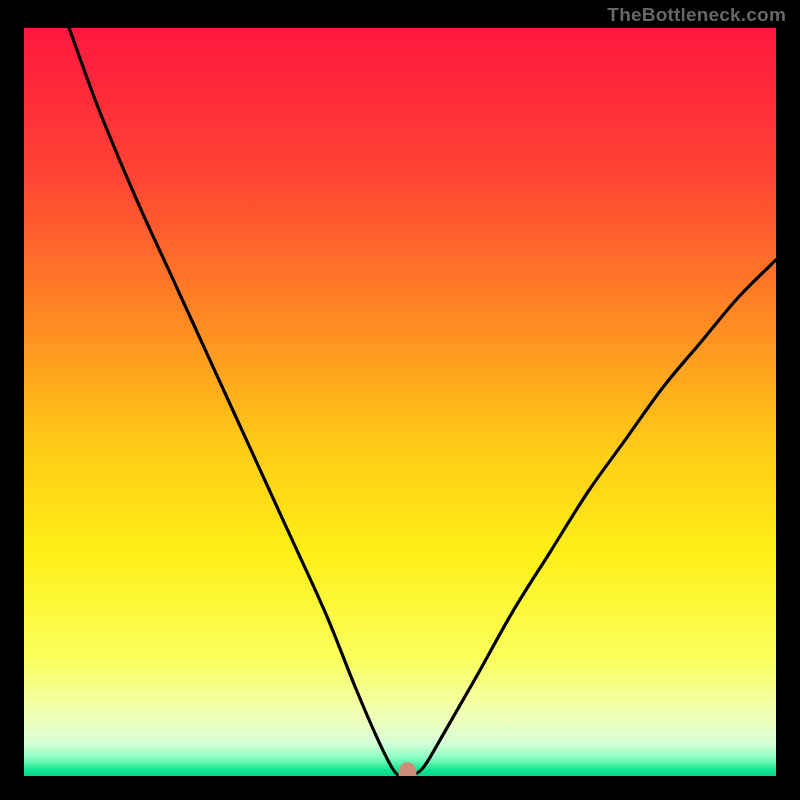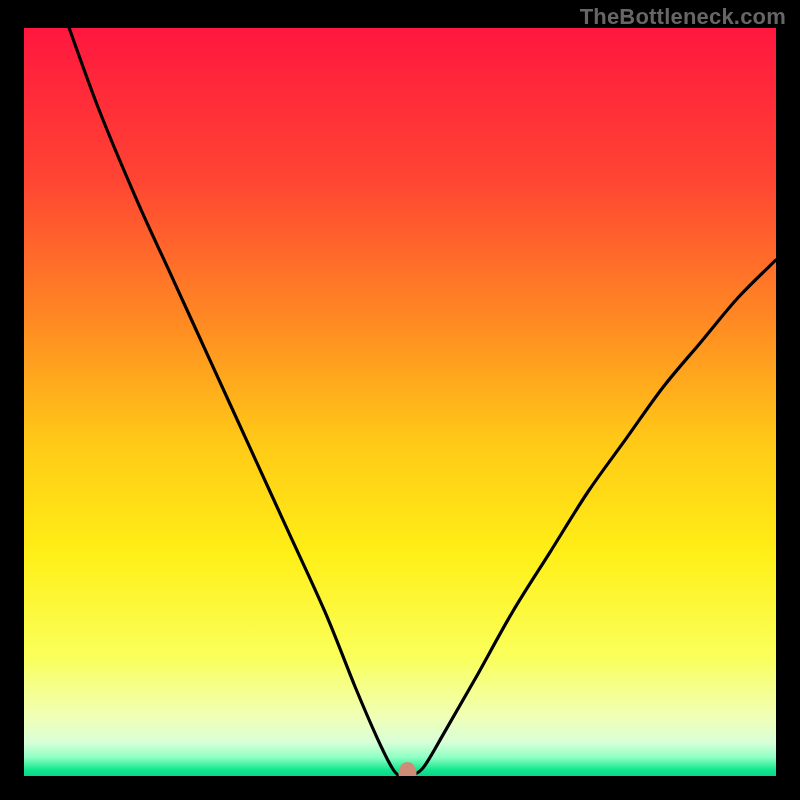--- a/index.html
+++ b/index.html
@@ -15,21 +15,21 @@
     position: relative;
     width: 800px;
     height: 800px;
     background: #000;
   }
   .watermark {
     position: absolute;
     top: 4px;
     right: 14px;
     color: #666;
-    font-size: 22px;
+    font-size: 19px;
     font-weight: 600;
     letter-spacing: 0.2px;
     z-index: 5;
   }
   .plot-wrap {
     position: absolute;
     left: 24px;
     top: 28px;
     width: 752px;
     height: 748px;

